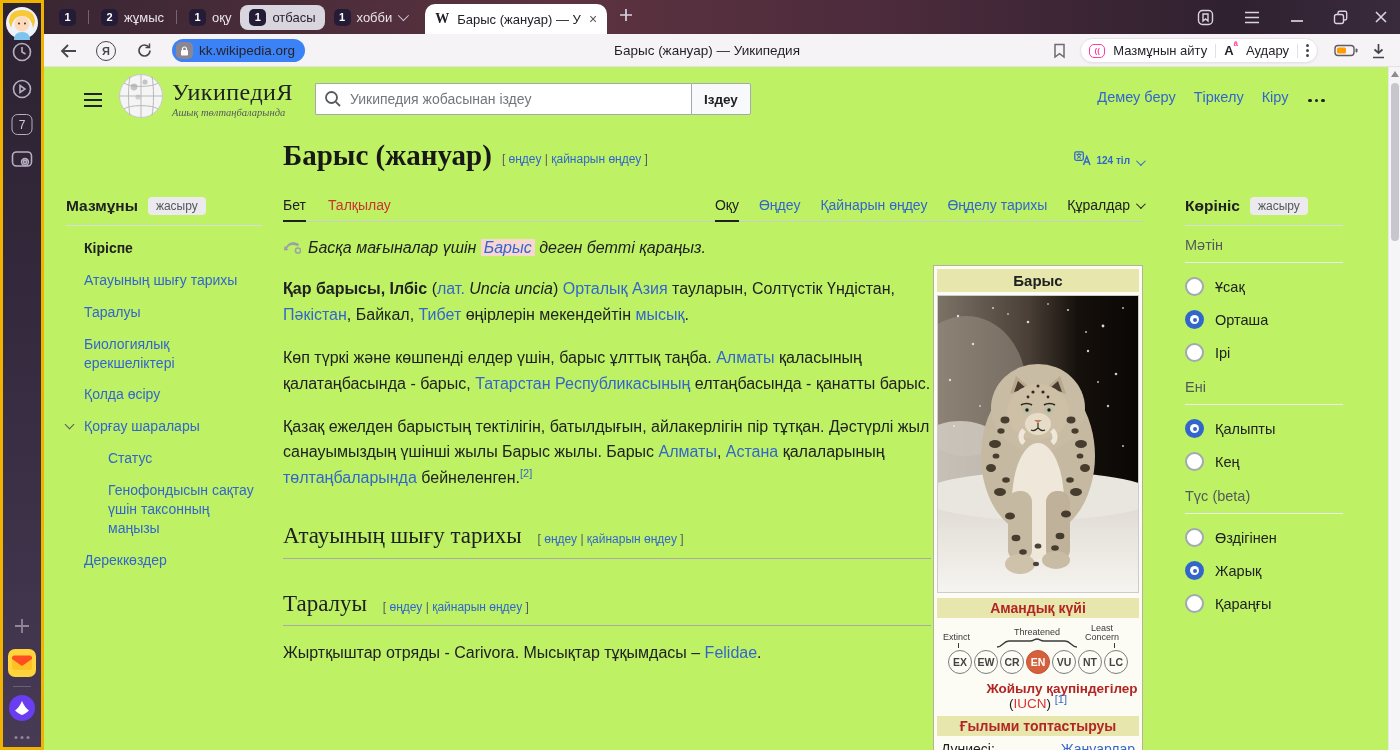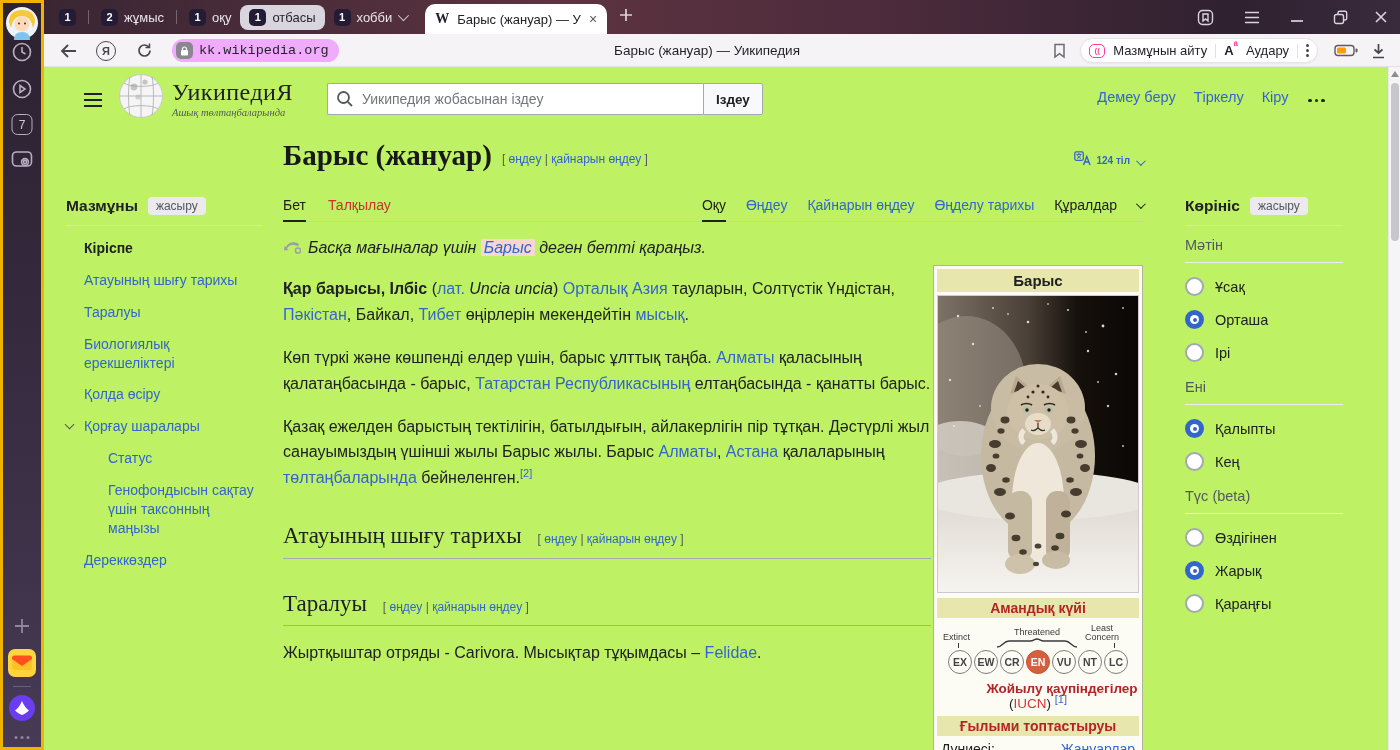--- a/index.html
+++ b/index.html
@@ -26,42 +26,42 @@
     border-radius:10px 10px 0 0; padding:0 10px; width:182px; color:#202028; font-size:13px; }
   .btab .fav { font-family:"Liberation Serif",serif; font-weight:bold; font-size:14px; }
   .btab .ttl { flex:1; white-space:nowrap; overflow:hidden; }
   .btab .x { color:#5a5560; font-size:14px; }
   .newtab { margin-left:10px; }
   .winctl { position:absolute; top:0; height:34px; display:flex; align-items:center; color:#d9d3de; }
 
   
   .toolbar { position:absolute; left:44px; top:34px; width:1356px; height:33px; background:#f5f3f6; border-bottom:1px solid #e4e1e7; z-index:30; }
   .tb-ic { position:absolute; top:0; height:33px; display:flex; align-items:center; color:#49454f; }
-  .urlpill { position:absolute; left:128px; top:5px; height:23px; background:#f0abfc; border-radius:12px; display:flex; align-items:center; gap:6px; padding:0 10px 0 4px;font-family:Liberation Mono, monospace; }
+  .urlpill { position:absolute; left:128px; top:5px; height:23px; background:#3b82f6; border-radius:12px; display:flex; align-items:center; gap:6px; padding:0 10px 0 4px; }
   .lockbadge { width:17px; height:17px; border-radius:5px; background:#8a8791; display:flex; align-items:center; justify-content:center; }
   .urltext { font-size:13.5px; color:#26232b; }
   .pagetitle { position:absolute; left:330px; right:360px; top:0; height:33px; display:flex; align-items:center; justify-content:center; font-size:13.5px; color:#211e26; }
   .rpill { position:absolute; right:82px; top:4px; height:25px; background:#fff; border:1px solid #e6e2e9; border-radius:13px; display:flex; align-items:center; padding:0 8px; gap:8px; font-size:13px; color:#26232b; box-shadow:0 1px 2px rgba(0,0,0,.05); }
   .rpill .div { width:1px; height:14px; background:#e3dfe6; }
   .pinkbub { width:16px; height:14px; border:1.5px solid #ff3d9a; border-radius:5px; color:#ff3d9a; font-size:8px; font-weight:bold; display:flex; align-items:center; justify-content:center; line-height:1; }
   .transA { font-weight:bold; font-size:13px; color:#26232b; position:relative; }
   .transA sup { color:#ff3d9a; font-size:8px; position:relative; top:-4px; }
   .vdots span { display:block; width:3px; height:3px; border-radius:50%; background:#49454f; margin:2px auto; }
 
   
   .wikipage { position:absolute; left:44px; top:67px; width:1356px; height:683px; background:#bef264; color:#202122; }
   a, .bluelink { color:#3366cc; text-decoration:none; cursor:pointer; }
 
   .burger { position:absolute; left:40px; top:26px; width:18px; cursor:pointer; }
   .burger div { height:2px; background:#202122; margin-bottom:4px; }
   .wlogo { position:absolute; left:74px; top:6px; }
   .wordmark { position:absolute; left:128px; top:12px; font-family:"Liberation Serif",serif; }
   .wordmark .wm1 { font-size:24px; letter-spacing:.5px; color:#202122; }
   .wordmark .wm2 { font-size:10.5px; font-style:italic; color:#54595d; margin-top:1px; }
-  .searchwrap { position:absolute; left:283px; top:16px; display:flex; }
+  .searchwrap { position:absolute; left:271px; top:16px; display:flex; }
   .searchbox { position:relative; width:376px; }
   .searchbox input { width:100%; height:32px; border:1px solid #a2a9b1; border-right:none; border-radius:2px 0 0 2px; padding:0 8px 0 34px; font-size:14px; color:#202122; outline:none; font-family:"Liberation Sans",sans-serif; }
   .searchbox input::placeholder { color:#72777d; }
   .mag { position:absolute; left:9px; top:7px; }
   .searchbtn { height:32px; padding:0 12px; border:1px solid #a2a9b1; border-radius:0 2px 2px 0; background:#f8f9fa; font-weight:bold; font-size:13.5px; color:#202122; cursor:pointer; }
   .hdr-links { position:absolute; right:74px; top:22px; display:flex; gap:18px; font-size:14.5px; align-items:center; }
   .hdots span { display:inline-block; width:3.5px; height:3.5px; border-radius:50%; background:#202122; margin:0 1.5px; }
 
   .title-row { position:absolute; left:239px; top:72px; width:860px; display:flex; align-items:flex-end; }
   .pg-title { font-family:"Liberation Serif",serif; font-size:29px; color:#181818; }
@@ -380,21 +380,21 @@
   </div>
 
   <div class="tabs-row">
     <span class="ptab black sel">Бет</span>
     <span class="ptab redlink">Талқылау</span>
     <span class="tabs-right">
       <span class="ptab black sel" style="margin-right:0">Оқу</span>
       <a class="ptab" style="margin-right:0">Өңдеу</a>
       <a class="ptab" style="margin-right:0">Қайнарын өңдеу</a>
       <a class="ptab" style="margin-right:0">Өңделу тарихы</a>
-      <span class="ptab black" style="margin-right:0;display:flex;align-items:center;gap:19px">
+      <span class="ptab black" style="margin-right:0;display:flex;align-items:center;gap:6px">
         <span>Құралдар</span>
         <span class="chev-k"></span>
       </span>
     </span>
   </div>
 
   <div class="toc">
     <div class="toc-head">
       <b>Мазмұны</b>
       <span class="chip">жасыру</span>

